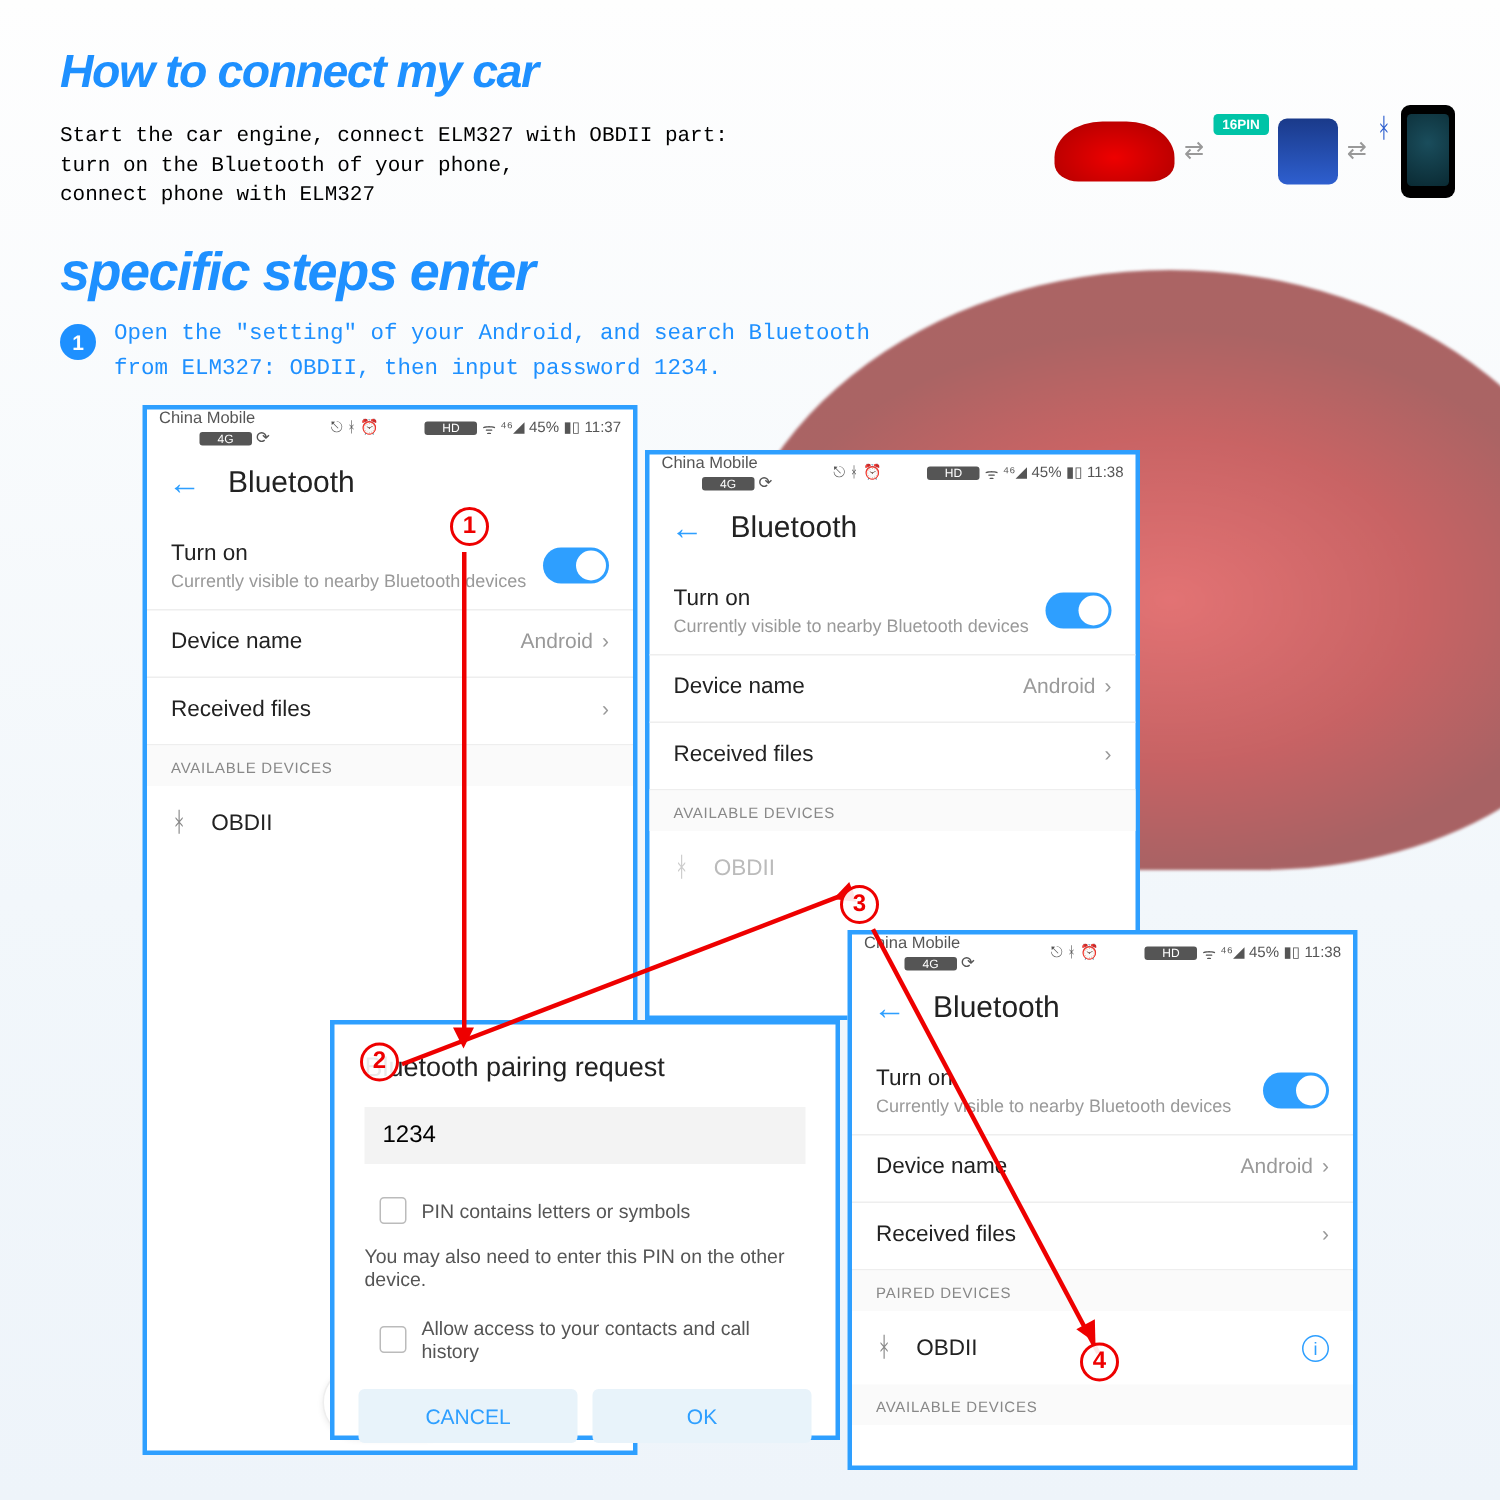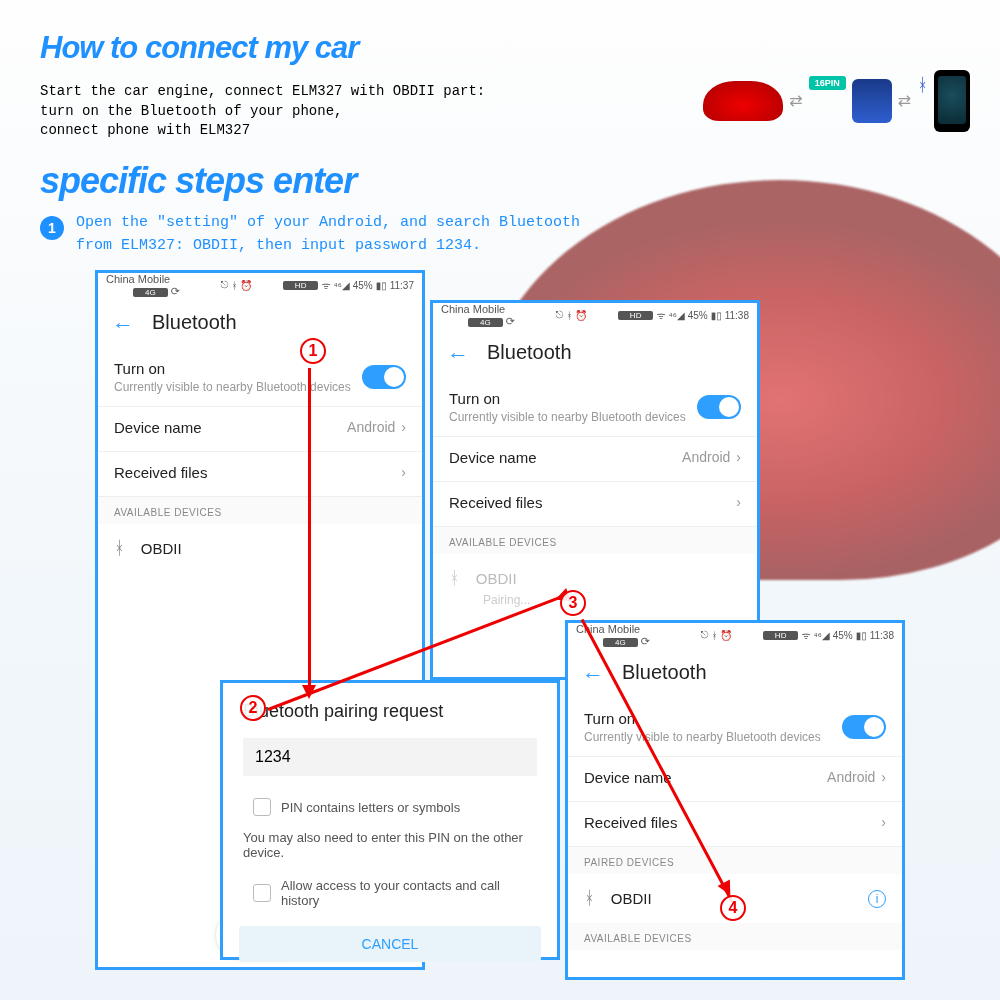--- a/index.html
+++ b/index.html
@@ -389,37 +389,37 @@
   </div>
   <div class="row">
     <span class="main">Received files</span>
     <span class="right">›</span>
   </div>
   <div class="section-hdr">AVAILABLE DEVICES</div>
   <div class="device-row grey">
     <span class="bt-glyph">ᚼ</span>
     <span>OBDII</span>
   </div>
-  <div class="pairing-sub">Pairing...</div>
 </div>
 
 <div class="phone-frame phone-c">
   <div class="dialog-title">Bluetooth pairing request</div>
   <div class="dialog-input">1234</div>
   <div class="dialog-check-row">
     <div class="checkbox"></div>
     <span>PIN contains letters or symbols</span>
   </div>
   <div class="dialog-note">You may also need to enter this PIN on the other device.</div>
   <div class="dialog-check-row">
     <div class="checkbox"></div>
     <span>Allow access to your contacts and call history</span>
   </div>
   <div class="dialog-buttons">
     <div class="dialog-btn">CANCEL</div>
+    <div class="dialog-btn">OK</div>
   </div>
 </div>
 
 <div class="phone-frame phone-d">
   <div class="status-bar">
     <span><span>China Mobile</span> <span class="badge">4G</span> ⟳</span>
     <span class="status-icons">
         <span>⎋</span>
         <span>ᚼ</span>
         <span>⏰</span>

